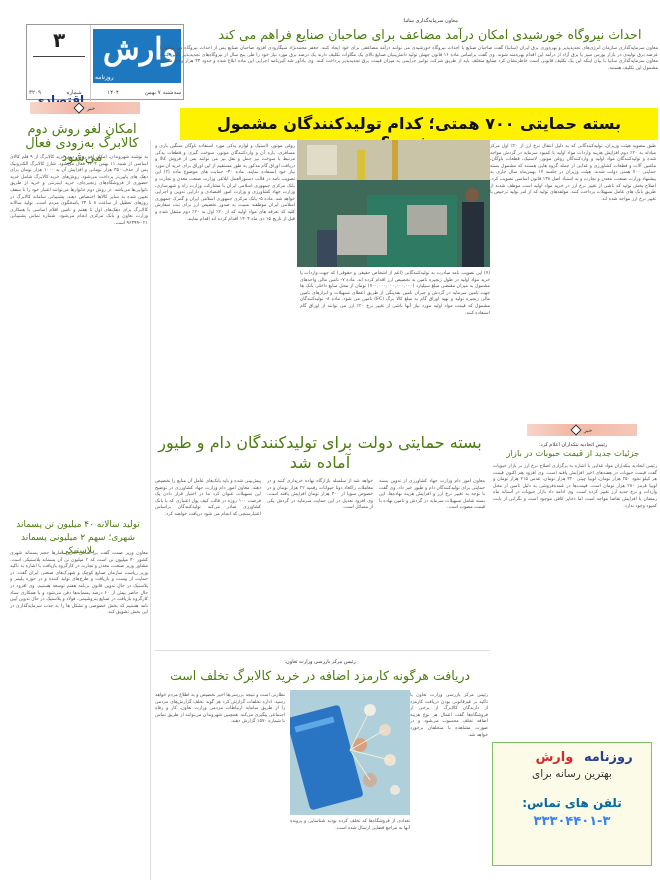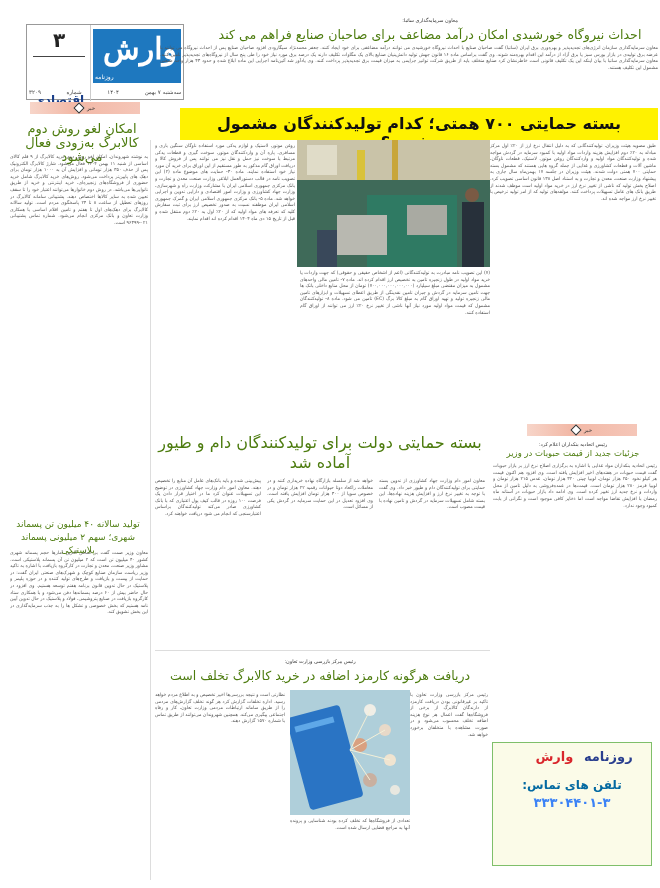--- a/index.html
+++ b/index.html
@@ -137,21 +137,21 @@
 
 <div class="abs body-text mid-col-a">روغن موتور، لاستیک و لوازم یدکی مورد استفاده ناوگان سنگین باری و مسافری، پاره آن و واردکنندگان موتور، سوخت گیری و قطعات یدکی مرتبط با سوخت نیز حمل و نقل نیز می توانند پس از فروش کالا و دریافت اوراق گام مذکور به طور مستقیم از این اوراق برای خرید آن مورد نیاز خود استفاده نمایند. ماده ۳۰- حمایت های موضوع ماده (۲) این تصویب نامه در قالب دستورالعمل ابلاغی وزارت صنعت معدن و تجارت و بانک مرکزی جمهوری اسلامی ایران با مشارکت وزارت راه و شهرسازی، وزارت جهاد کشاورزی و وزارت امور اقتصادی و دارایی تدوین و اجرایی خواهد شد. ماده ۵- بانک مرکزی جمهوری اسلامی ایران و گمرک جمهوری اسلامی ایران موظفند نسبت به صدور تخصیص ارز برای ثبت سفارش کلیه کد تعرفه های مواد اولیه که از ۲۰٪ اول به ۲۰٪ دوم منتقل شده و قبل از تاریخ ۱۵ دی ماه ۱۴۰۴ اقدام کرده اند اقدام نمایند.</div>
 <div class="abs body-text mid-col-b">(۷) این تصویب نامه مبادرت به تولیدکنندگانی (اعم از اشخاص حقیقی و حقوقی) که جهت واردات یا خرید مواد اولیه در طول زنجیره تامین به تخصیص ارز اقدام کرده اند. ماده ۷- تامین مالی واحدهای مشمول به میزان مقتضی مبلغ سیلیارد (۷۰۰,۰۰۰,۰۰۰,۰۰۰,۰۰۰) تومان از محل منابع داخلی بانک ها جهت تامین سرمایه در گردش و جبران تامین نقدینگی از طریق اعطای تسهیلات و ابزارهای تامین مالی زنجیره تولید و تهیه اوراق گام به مبلغ کالا برگ (EC) تامین می شود. ماده ۸- تولیدکنندگان مشمول که قیمت مواد اولیه مورد نیاز آنها ناشی از تغییر نرخ ۲۰٪ ارز می توانند از اوراق گام استفاده کنند.</div>
 <div class="abs body-text mid-col-c">طبق مصوبه هیئت وزیران، تولیدکنندگانی که به دلیل انتقال نرخ ارز از ۲۰٪ اول مرکز مبادله به ۲۰٪ دوم افزایش هزینه واردات مواد اولیه با کمبود سرمایه در گردش مواجه شده و تولیدکنندگان مواد اولیه و واردکنندگان روغن موتور، لاستیک، قطعات ناوگان، ماشین آلات و قطعات کشاورزی و غذایی از جمله گروه هایی هستند که مشمول بسته حمایتی ۷۰۰ همتی دولت شدند. هیئت وزیران در جلسه ۱۷ بهمن‌ماه سال جاری به پیشنهاد وزارت صنعت، معدن و تجارت و به استناد اصل ۱۳۸ قانون اساسی تصویب کرد. اصلاح بخش تولید که ناشی از تغییر نرخ ارز در خرید مواد اولیه است موظف شدند از طریق بانک های عامل تسهیلات پرداخت کنند. مولفه‌های تولید که از امر تولید ترخیص با تغییر نرخ ارز مواجه شده اند.</div>
 
 <div class="abs khabar-tag right-tag">
   <span class="label">خبر</span>
   <span class="diamond"></span>
 </div>
 <div class="abs kicker right-kicker">رئیس اتحادیه بنکداران اعلام کرد:</div>
-<div class="abs headline right-headline">جزئیات جدید از قیمت حبوبات در وزیر</div>
+<div class="abs headline right-headline">جزئیات جدید از قیمت حبوبات در بازار</div>
 <div class="abs body-text right-body">رئیس اتحادیه بنکداران مواد غذایی با اشاره به برگزاری اصلاح نرخ ارز بر بازار حبوبات گفت قیمت حبوبات در هفته‌های اخیر افزایش یافته است. وی افزود هم اکنون قیمت هر کیلو نخود ۲۵۰ هزار تومان، لوبیا چیتی ۳۲۰ هزار تومان، عدس ۲۱۵ هزار تومان و لوبیا قرمز ۲۸۰ هزار تومان است. قیمت‌ها در عمده‌فروشی به دلیل تامین از محل واردات و نرخ جدید ارز تغییر کرده است. وی ادامه داد بازار حبوبات در آستانه ماه رمضان با افزایش تقاضا مواجه است اما ذخایر کافی موجود است و نگرانی از بابت کمبود وجود ندارد.</div>
 
 <div class="abs headline mid-headline-2">بسته حمایتی دولت برای تولیدکنندگان دام و طیور آماده شد</div>
 <div class="abs mid-body-2">
   <div class="body-text">معاون امور دام وزارت جهاد کشاورزی از تدوین بسته حمایتی برای تولیدکنندگان دام و طیور خبر داد. وی گفت با توجه به تغییر نرخ ارز و افزایش هزینه نهاده‌ها، این بسته شامل تسهیلات سرمایه در گردش و تامین نهاده با قیمت مصوب است.</div>
   <div class="body-text">خواهد شد از سلسله بازارگاه نهاده خریداری کنند و در معاملات راکعاد دوتا حیوانات رقمیه ۲۲ هزار تومان و در خصوص سویا از ۳۰۰ هزار تومان افزایش یافته است. وی افزود تعدیل در این حمایت سرمایه در گردش یکی از مسائل است.</div>
   <div class="body-text">پیش‌بینی شده و باید بانک‌های عامل آن منابع را تخصیص دهند. معاون امور دام وزارت جهاد کشاورزی در توضیح این تسهیلات عنوان کرد ما در اختیار قرار دادن یک فرصت ۱۰۰ روزه در قالب کیف پول اعتباری که با بانک کشاورزی صادر می‌کند تولیدکنندگان براساس اعتبارسنجی که انجام می شود دریافت خواهند کرد.</div>
 </div>
 
 <div class="abs" style="left:155px; top:650px; width:335px; height:1px; background:#ddd;"></div>
@@ -175,15 +175,16 @@
   </svg>
 </div>
 <div class="abs body-text mid-body-3b">نظارتی است و نتیجه بررسی‌ها اخیر تخصیص و به اطلاع مردم خواهد رسید. اداره تخلفات گزارش کرد هر گونه تخلف گزارش‌های مردمی را از طریق سامانه ارتباطات مردمی وزارت تعاون، کار و رفاه اجتماعی پیگیری می‌کند. همچنین شهروندان می‌توانند از طریق تماس با شماره ۱۵۷۰ گزارش دهند.</div>
 <div class="abs body-text mid-body-3c">تعدادی از فروشگاه‌ها که تخلف کرده بودند شناسایی و پرونده آنها به مراجع قضایی ارسال شده است.</div>
 
 <div class="abs ad-box">
   <div class="ad-brand">
     <span class="name1">روزنامه</span>
     <span class="name2">وارش</span>
   </div>
+  <div class="ad-line">بهترین رسانه برای</div>
   <div class="ad-phone-label">تلفن های تماس:</div>
   <div class="ad-phone">۳۳۳۰۴۴۰۱-۳</div>
 </div>
 
 </body></html>

